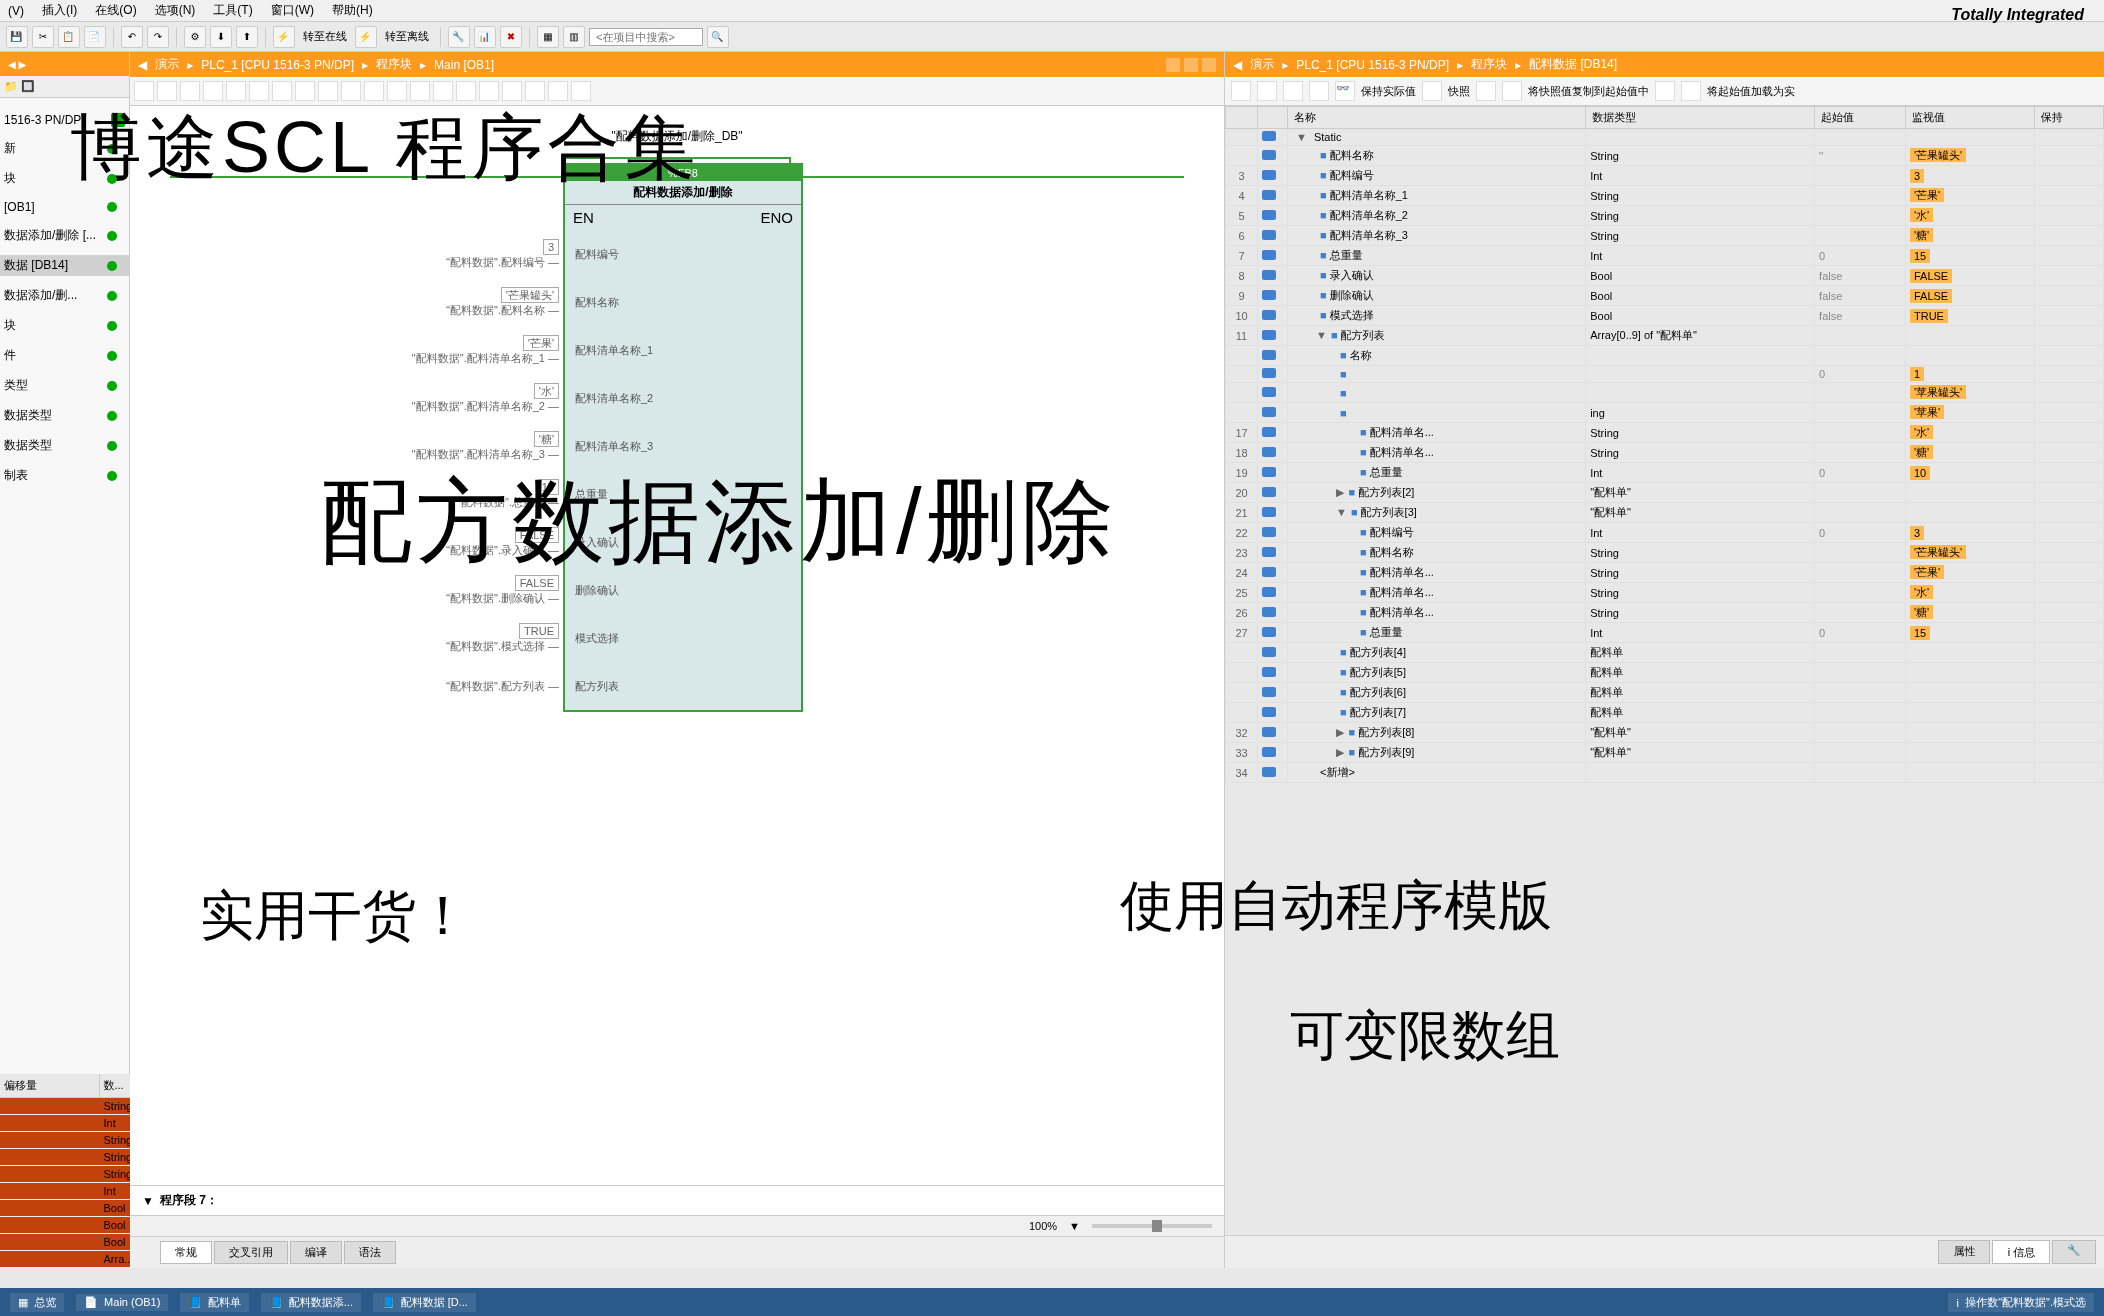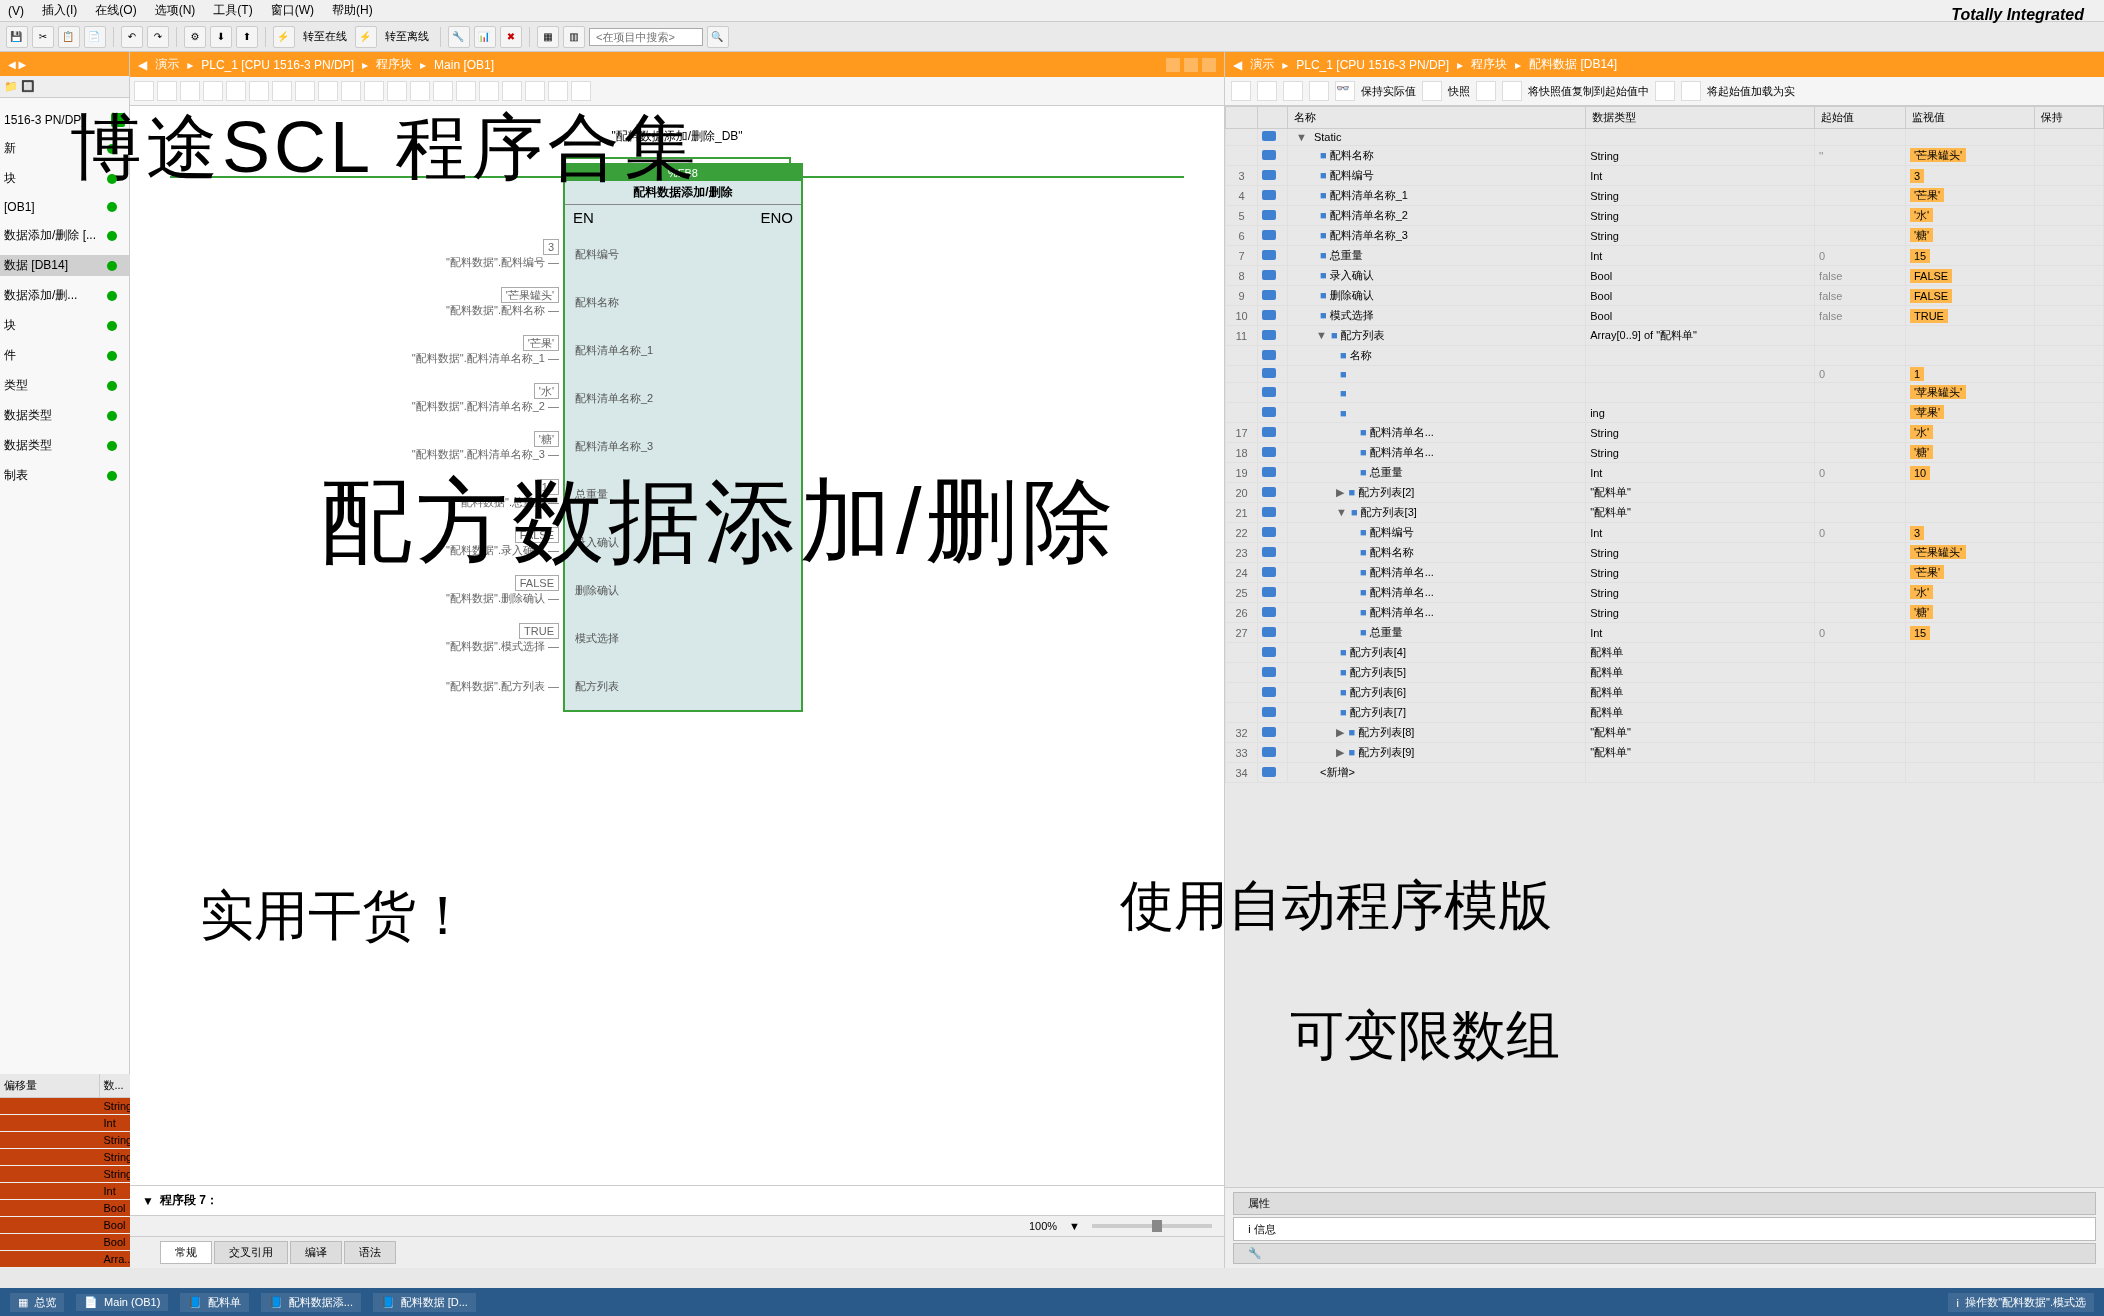--- a/index.html
+++ b/index.html
@@ -77,21 +77,21 @@
 .ov5 { top: 1000px; left: 1290px; font-size: 54px; }
 
 
 .segment { padding: 6px 12px; font-size: 12px; border-top: 1px solid #ccc; background: #fff; display: flex; align-items: center; gap: 6px; }
 .zoom-bar { background: #f0f0f0; padding: 4px 12px; display: flex; justify-content: flex-end; align-items: center; gap: 12px; border-top: 1px solid #ccc; font-size: 11px; }
 
 
 .tabs-row { background: #eee; padding: 4px 8px; display: flex; gap: 2px; border-top: 1px solid #ccc; }
 .tabs-row .tab { padding: 3px 14px; background: #ddd; border: 1px solid #bbb; font-size: 11px; cursor: pointer; }
 .tabs-row .tab.active { background: #fff; }
-.tabs-row.right { justify-content: flex-end; flex-direction: column; }
+.tabs-row.right { justify-content: flex-end; }
 .status-bar { position: absolute; bottom: 0; left: 0; right: 0; height: 28px; background: #2a5a8a; color: #fff; display: flex; align-items: center; padding: 0 10px; font-size: 11px; gap: 12px; }
 .status-bar .item { display: flex; align-items: center; gap: 6px; padding: 2px 8px; background: rgba(255,255,255,0.1); }
 </style>
 </head>
 <body>
 
 <div class="menubar">
   <span>(V)</span>
   <span>插入(I)</span>
   <span>在线(O)</span>

